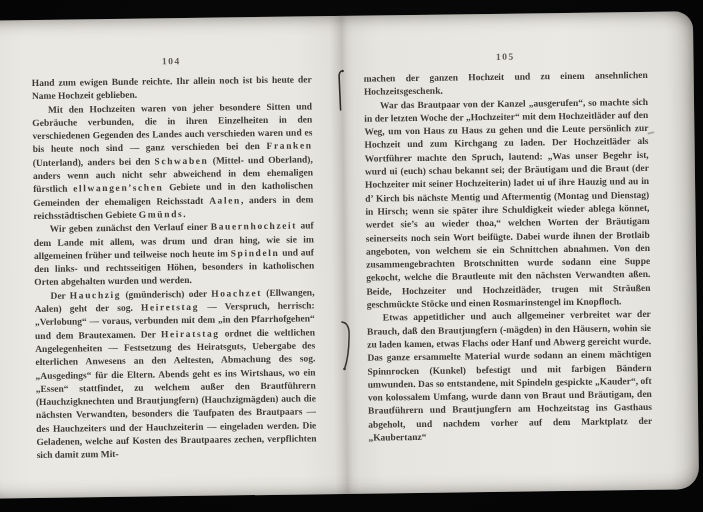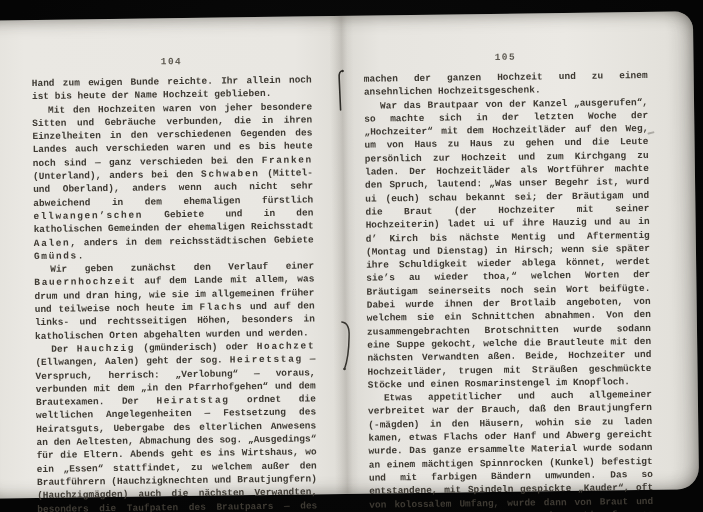--- a/index.html
+++ b/index.html
@@ -1,21 +1,21 @@
 <!DOCTYPE html>
 <html lang="de"><head>
 <meta charset="utf-8">
 <style>
   html,body{margin:0;padding:0;}
   body{
     width:703px;height:512px;overflow:hidden;position:relative;
     background:#070707;
     font-family:"Liberation Serif", serif;
   }
-  .photo{position:absolute;inset:0;background:radial-gradient(ellipse at 50% 40%, #0b0b0b 0%, #050505 80%);font-family:Liberation Mono, monospace;}
+  .photo{position:absolute;inset:0;background:radial-gradient(ellipse at 50% 40%, #0b0b0b 0%, #050505 80%);}
   .paper{
     position:absolute;left:-16px;top:16px;width:712px;height:478px;
     transform:rotate(-0.75deg);
     transform-origin:50% 50%;
     background:linear-gradient(90deg,#e3e1db 0%,#eae8e3 6%,#e9e7e2 44%,#e0ded8 49.6%,#dbd9d3 50.4%,#e7e5e0 56%,#ebe9e4 82%,#e3e1db 96%,#d7d5cf 100%);
     border-radius:8px 18px 22px 12px;
     box-shadow:
       inset 0 12px 16px -10px rgba(40,36,30,0.35),
       inset -14px 0 20px -12px rgba(40,36,30,0.45),
       inset 0 -12px 16px -10px rgba(40,36,30,0.30),
@@ -57,21 +57,21 @@
 <div class="photo">
   <div class="paper">
 
     <div class="gutter"></div>
 
     <div class="page page-left">
       <div class="pagenum">104</div>
       <div class="text">
         <p class="para no-indent"><span>Hand zum ewigen Bunde reichte. Ihr allein noch ist bis heute der Name Hochzeit geblieben.</span></p>
         <p class="para"><span>Mit den Hochzeiten waren von jeher besondere Sitten und Gebräuche verbunden, die in ihren Einzelheiten in den verschiedenen Gegenden des Landes auch verschieden waren und es bis heute noch sind — ganz verschieden bei den </span><span class="gesperrt">Franken</span><span> (Unterland), anders bei den </span><span class="gesperrt">Schwaben</span><span> (Mittel- und Oberland), anders wenn auch nicht sehr abweichend in dem ehemaligen fürstlich </span><span class="gesperrt">ellwangen’schen</span><span> Gebiete und in den katholischen Gemeinden der ehemaligen Reichsstadt </span><span class="gesperrt">Aalen</span><span>, anders in dem reichsstädtischen Gebiete </span><span class="gesperrt">Gmünds</span><span>.</span></p>
-        <p class="para"><span>Wir geben zunächst den Verlauf einer </span><span class="gesperrt">Bauernhochzeit</span><span> auf dem Lande mit allem, was drum und dran hing, wie sie im allgemeinen früher und teilweise noch heute im </span><span class="gesperrt">Flachs</span><span> und auf den links- und rechtsseitigen Höhen, besonders in katholischen Orten abgehalten wurden und werden.</span></p>
+        <p class="para"><span>Wir geben zunächst den Verlauf einer </span><span class="gesperrt">Bauernhochzeit</span><span> auf dem Lande mit allem, was drum und dran hing, wie sie im allgemeinen früher und teilweise noch heute im </span><span class="gesperrt">Spindeln</span><span> und auf den links- und rechtsseitigen Höhen, besonders in katholischen Orten abgehalten wurden und werden.</span></p>
         <p class="para"><span>Der </span><span class="gesperrt">Hauchzig</span><span> (gmünderisch) oder </span><span class="gesperrt">Hoachzet</span><span> (Ellwangen, Aalen) geht der sog. </span><span class="gesperrt">Heiretstag</span><span> — Verspruch, herrisch: „Verlobung“ — voraus, verbunden mit dem „in den Pfarrhofgehen“ und dem Brautexamen. Der </span><span class="gesperrt">Heiratstag</span><span> ordnet die weltlichen Angelegenheiten — Festsetzung des Heiratsguts, Uebergabe des elterlichen Anwesens an den Aeltesten, Abmachung des sog. „Ausgedings“ für die Eltern. Abends geht es ins Wirtshaus, wo ein „Essen“ stattfindet, zu welchem außer den Brautführern (Hauchzigknechten und Brautjungfern) (Hauchzigmägden) auch die nächsten Verwandten, besonders die Taufpaten des Brautpaars — des Hauchzeiters und der Hauchzeiterin — eingeladen werden. Die Geladenen, welche auf Kosten des Brautpaares zechen, verpflichten sich damit zum Mit-</span></p>
       </div>
     </div>
 
     <div class="page page-right">
       <div class="pagenum">105</div>
       <div class="text">
         <p class="para no-indent"><span>machen der ganzen Hochzeit und zu einem ansehnlichen Hochzeitsgeschenk.</span></p>
         <p class="para"><span>War das Brautpaar von der Kanzel „ausgerufen“, so machte sich in der letzten Woche der „Hochzeiter“ mit dem Hochzeitläder auf den Weg, um von Haus zu Haus zu gehen und die Leute persönlich zur Hochzeit und zum Kirchgang zu laden. Der Hochzeitläder als Wortführer machte den Spruch, lautend: „Was unser Begehr ist, wurd ui (euch) schau bekannt sei; der Bräutigam und die Braut (der Hochzeiter mit seiner Hochzeiterin) ladet ui uf ihre Hauzig und au in d’ Kirch bis nächste Mentig und Aftermentig (Montag und Dienstag) in Hirsch; wenn sie später ihre Schuldigkeit wieder ablega könnet, werdet sie’s au wieder thoa,“ welchen Worten der Bräutigam seinerseits noch sein Wort beifügte. Dabei wurde ihnen der Brotlaib angeboten, von welchem sie ein Schnittchen abnahmen. Von den zusammengebrachten Brotschnitten wurde sodann eine Suppe gekocht, welche die Brautleute mit den nächsten Verwandten aßen. Beide, Hochzeiter und Hochzeitläder, trugen mit Sträußen geschmückte Stöcke und einen Rosmarinstengel im Knopfloch.</span></p>
         <p class="para"><span>Etwas appetitlicher und auch allgemeiner verbreitet war der Brauch, daß den Brautjungfern (-mägden) in den Häusern, wohin sie zu laden kamen, etwas Flachs oder Hanf und Abwerg gereicht wurde. Das ganze ersammelte Material wurde sodann an einem mächtigen Spinnrocken (Kunkel) befestigt und mit farbigen Bändern umwunden. Das so entstandene, mit Spindeln gespickte „Kauder“, oft von kolossalem Umfang, wurde dann von Braut und Bräutigam, den Brautführern und Brautjungfern am Hochzeitstag ins Gasthaus abgeholt, und nachdem vorher auf dem Marktplatz der „Kaubertanz“</span></p>

